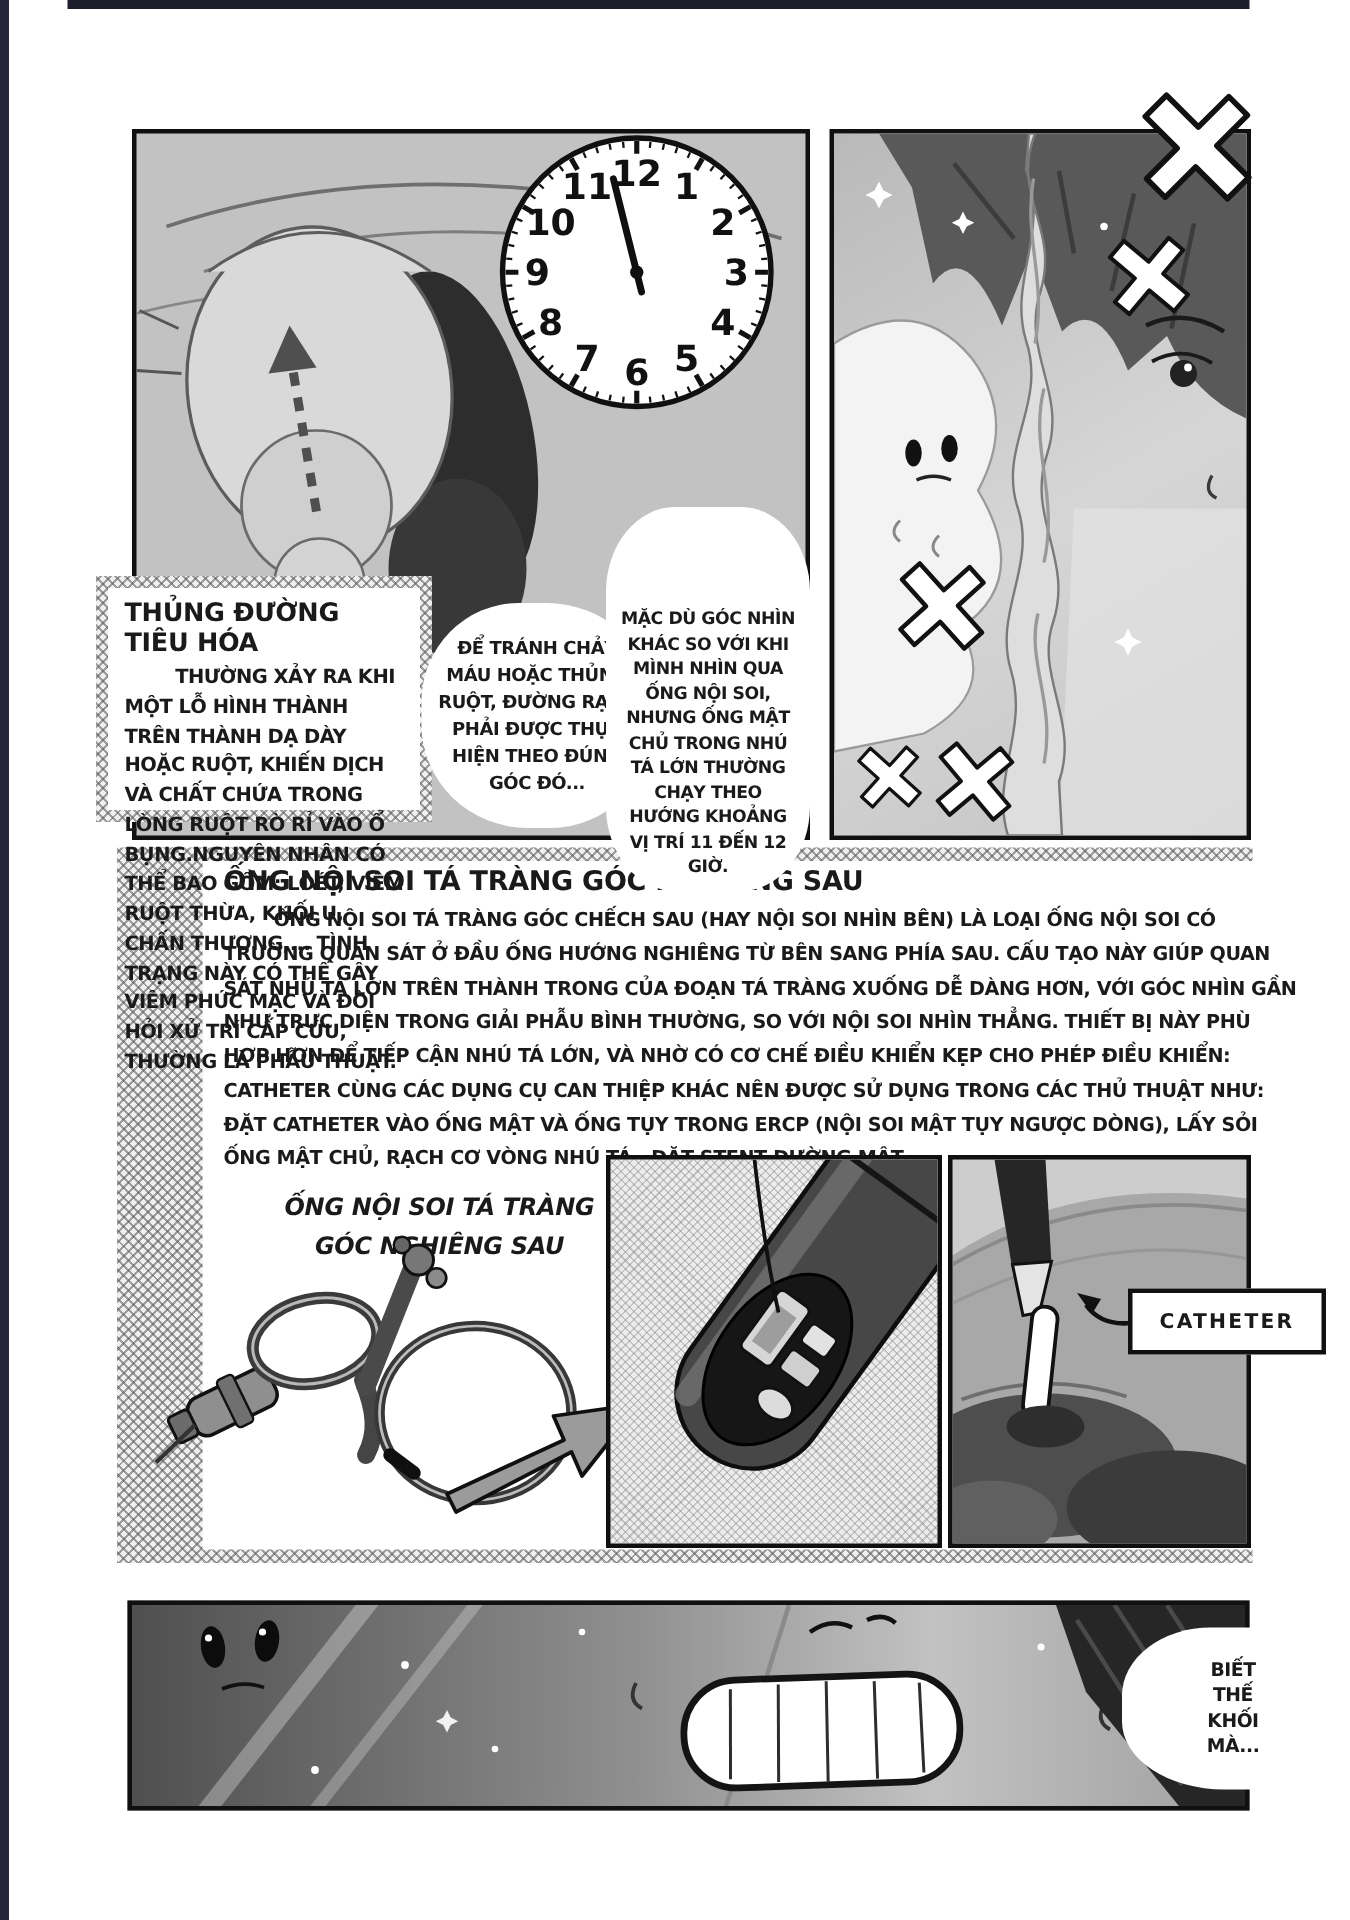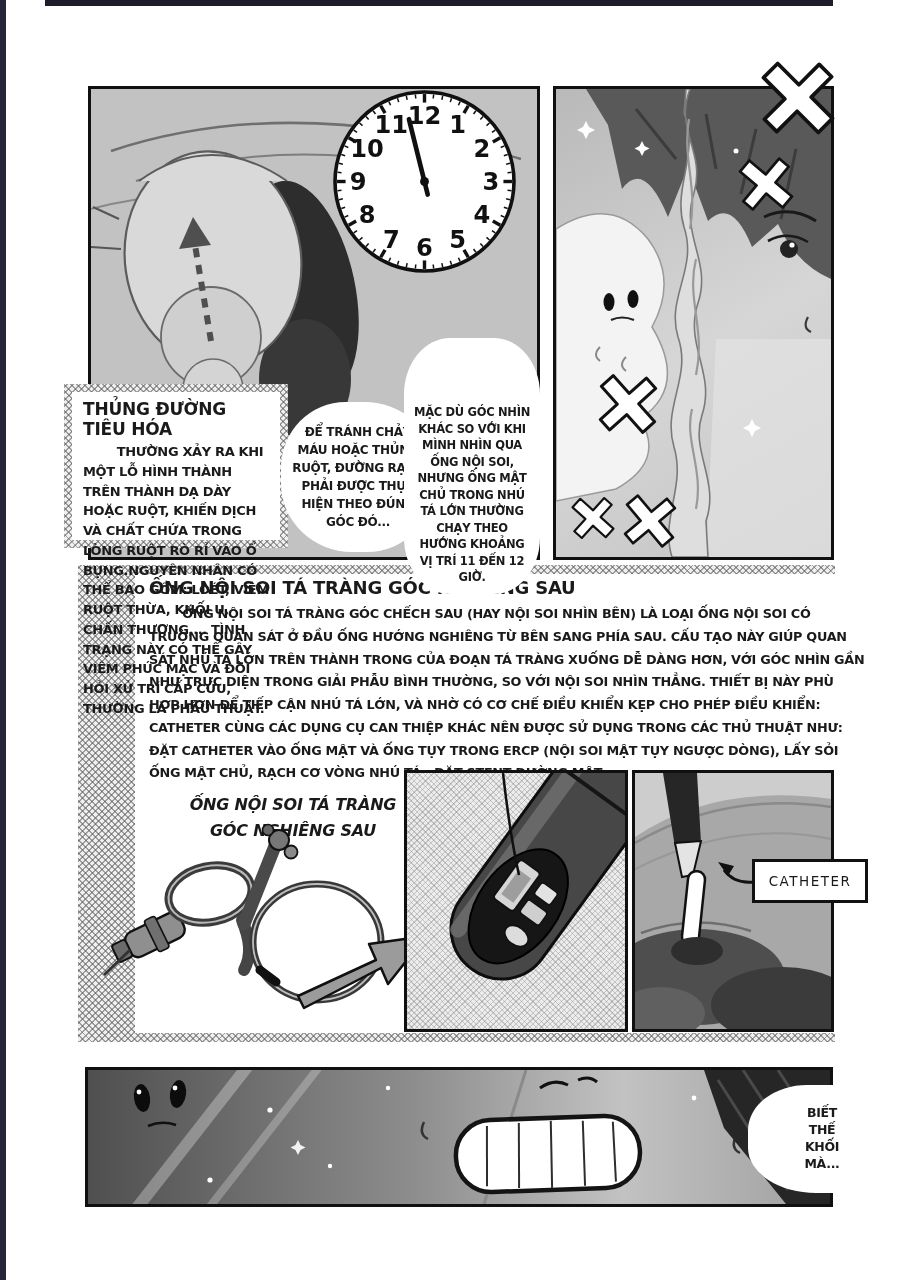--- a/index.html
+++ b/index.html
@@ -28,23 +28,23 @@
   #panelC-inner{position:relative;width:100%;height:100%;background:#fff;margin-left:48px;}
   #info-title{position:absolute;left:14px;top:3px;font-size:18px;font-weight:700;letter-spacing:-0.2px;}
   #info-body{position:absolute;left:14px;right:8px;top:29px;font-size:12.8px;font-weight:700;
              line-height:1.78;letter-spacing:-0.3px;text-indent:2.6em;text-align:left;}
   #scope-label{position:absolute;left:30px;top:218px;width:256px;text-align:center;font-size:16px;
                font-weight:700;line-height:1.6;white-space:pre-line;letter-spacing:-0.2px;font-style:italic;}
   #panelD{left:404px;top:770px;width:224px;height:262px;z-index:3;background:#ececec;
      background-image:repeating-linear-gradient(45deg,rgba(120,120,120,.35) 0 1px,transparent 1px 4px),
                       repeating-linear-gradient(-45deg,rgba(120,120,120,.35) 0 1px,transparent 1px 4px);}
   #panelE{left:632px;top:770px;width:202px;height:262px;z-index:3;background:#a8a8a8;}
-  #catheter-box{position:absolute;left:752px;top:859px;width:116px;height:44px;background:#fff;
+  #catheter-box{position:absolute;left:752px;top:859px;width:132px;height:44px;background:#fff;
      border:3px solid #111;box-sizing:border-box;z-index:9;display:flex;align-items:center;justify-content:center;
-     font-size:13.5px;font-weight:400;letter-spacing:1.5px;}
+     font-size:13.5px;font-weight:700;letter-spacing:1.5px;}
   #panelF{left:85px;top:1067px;width:748px;height:140px;background:#6f6f6f;z-index:2;}
   #edge-left{left:0;top:0;width:6px;height:1280px;background:#26263a;z-index:20;}
   #edge-top{left:45px;top:0;width:788px;height:6px;background:#1d1d2c;z-index:20;}
   svg{display:block;}
 </style>
 </head>
 <body>
 
 <div id="page">
 

